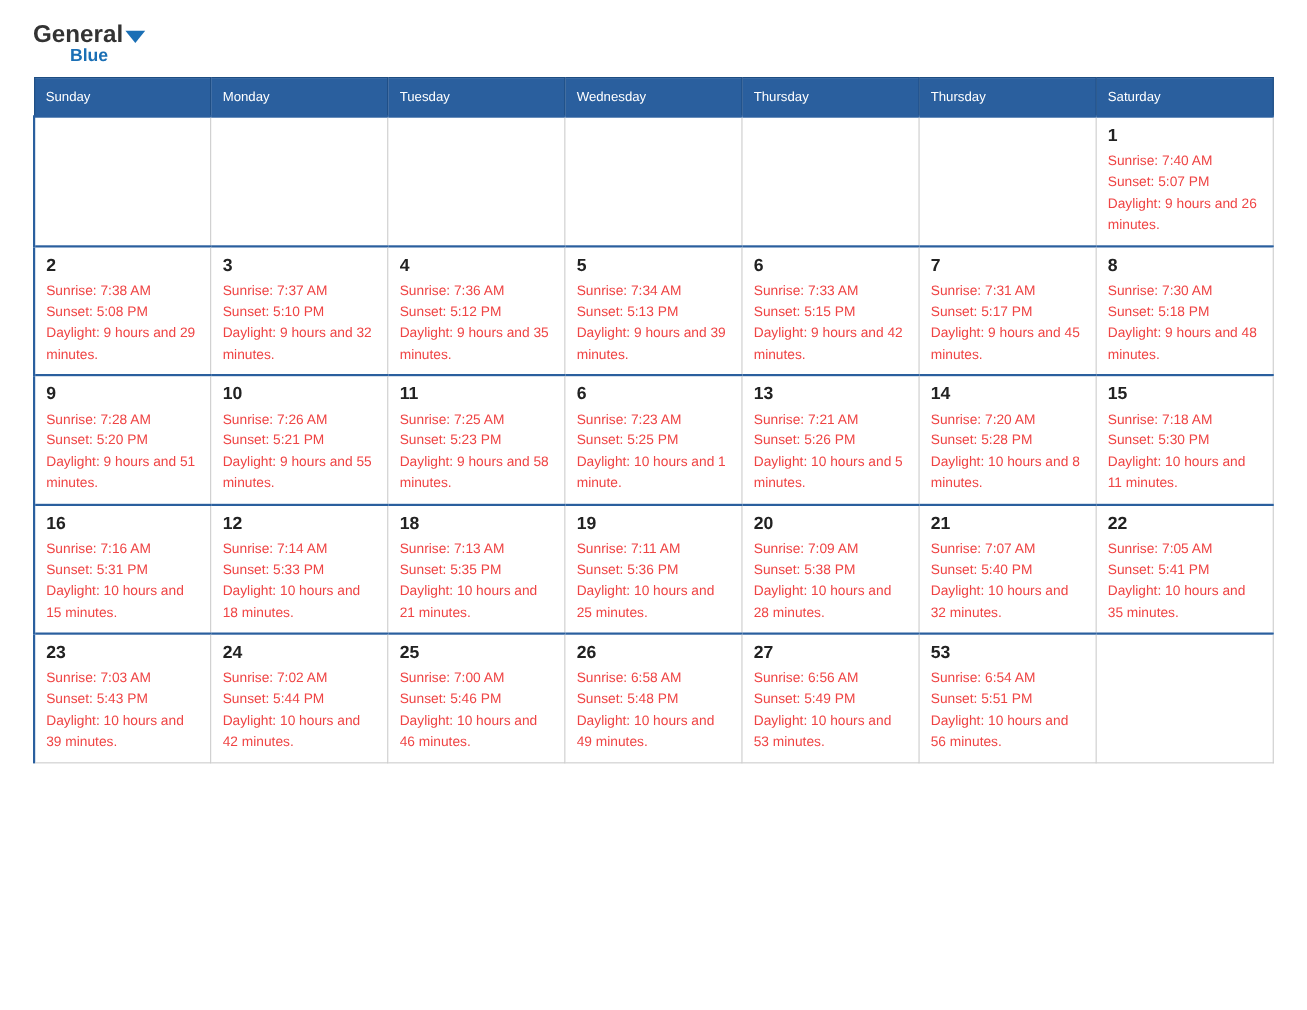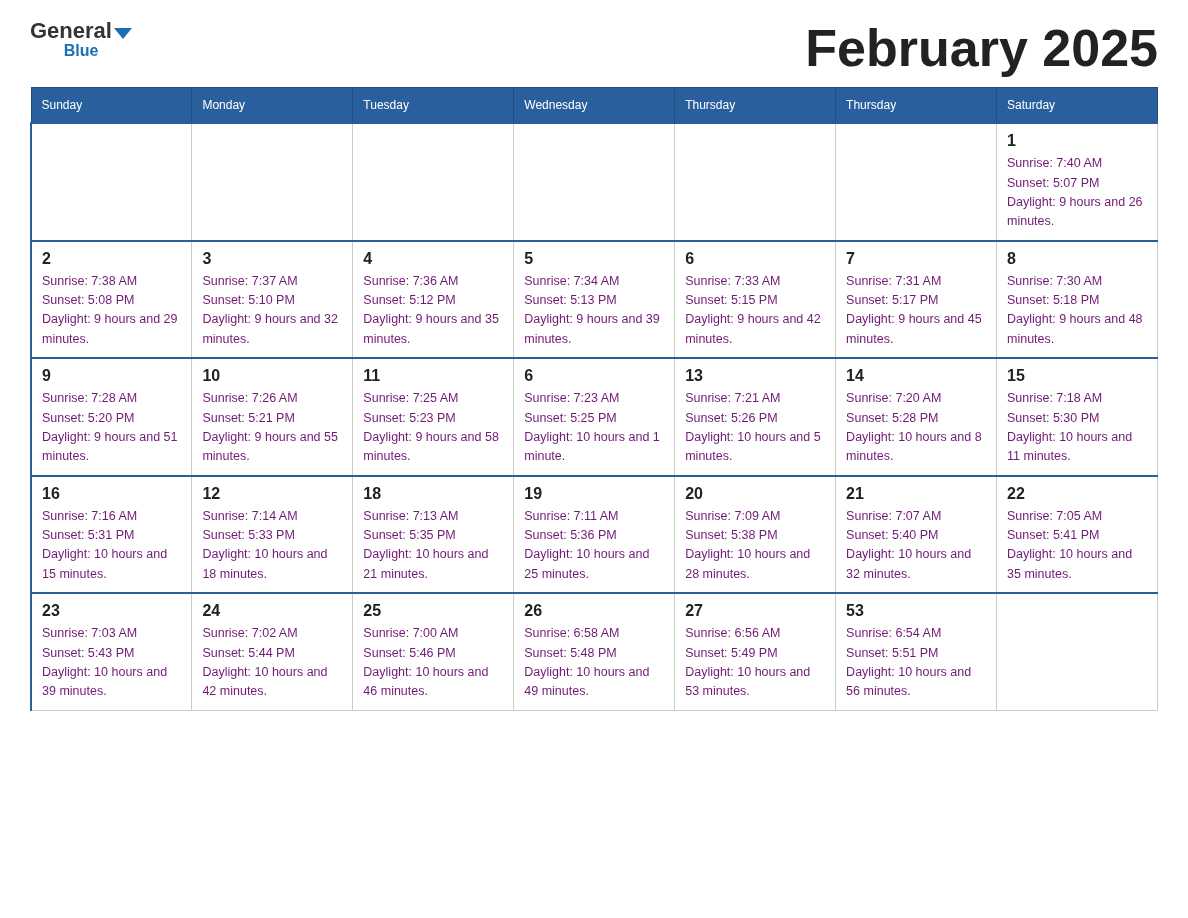--- a/index.html
+++ b/index.html
@@ -75,21 +75,21 @@
     }
     .day-number {
       font-size: 16px;
       font-weight: bold;
       color: #222;
       display: block;
       margin-bottom: 4px;
     }
     .day-info {
       font-size: 12.5px;
-      color: #701a75;
+      color: #ef4444;
       line-height: 1.55;
     }
     tbody tr td:first-child {
       border-left: 2px solid #2a5f9e;
     }
     tbody tr:first-child td {
       border-top: 2px solid #2a5f9e;
     }
     tbody tr + tr td {
       border-top: 2px solid #2a5f9e;
@@ -105,21 +105,20 @@
   <div class="logo">
     <div class="logo-line">
       <span class="logo-text">General</span>
       <span style="display:inline-block;width:0;height:0;border-left:9px solid transparent;border-right:9px solid transparent;border-top:11px solid #1a6fb5;margin-left:2px;margin-top:4px;"></span>
     </div>
     <div>
       <span class="logo-blue">Blue</span>
     </div>
   </div>
   <div class="title-section">
-    <div class="month-title">February 2025</div>
   </div>
 </div>
 
 <table>
   <thead>
     <tr>
       <th>Sunday</th>
       <th>Monday</th>
       <th>Tuesday</th>
       <th>Wednesday</th>

